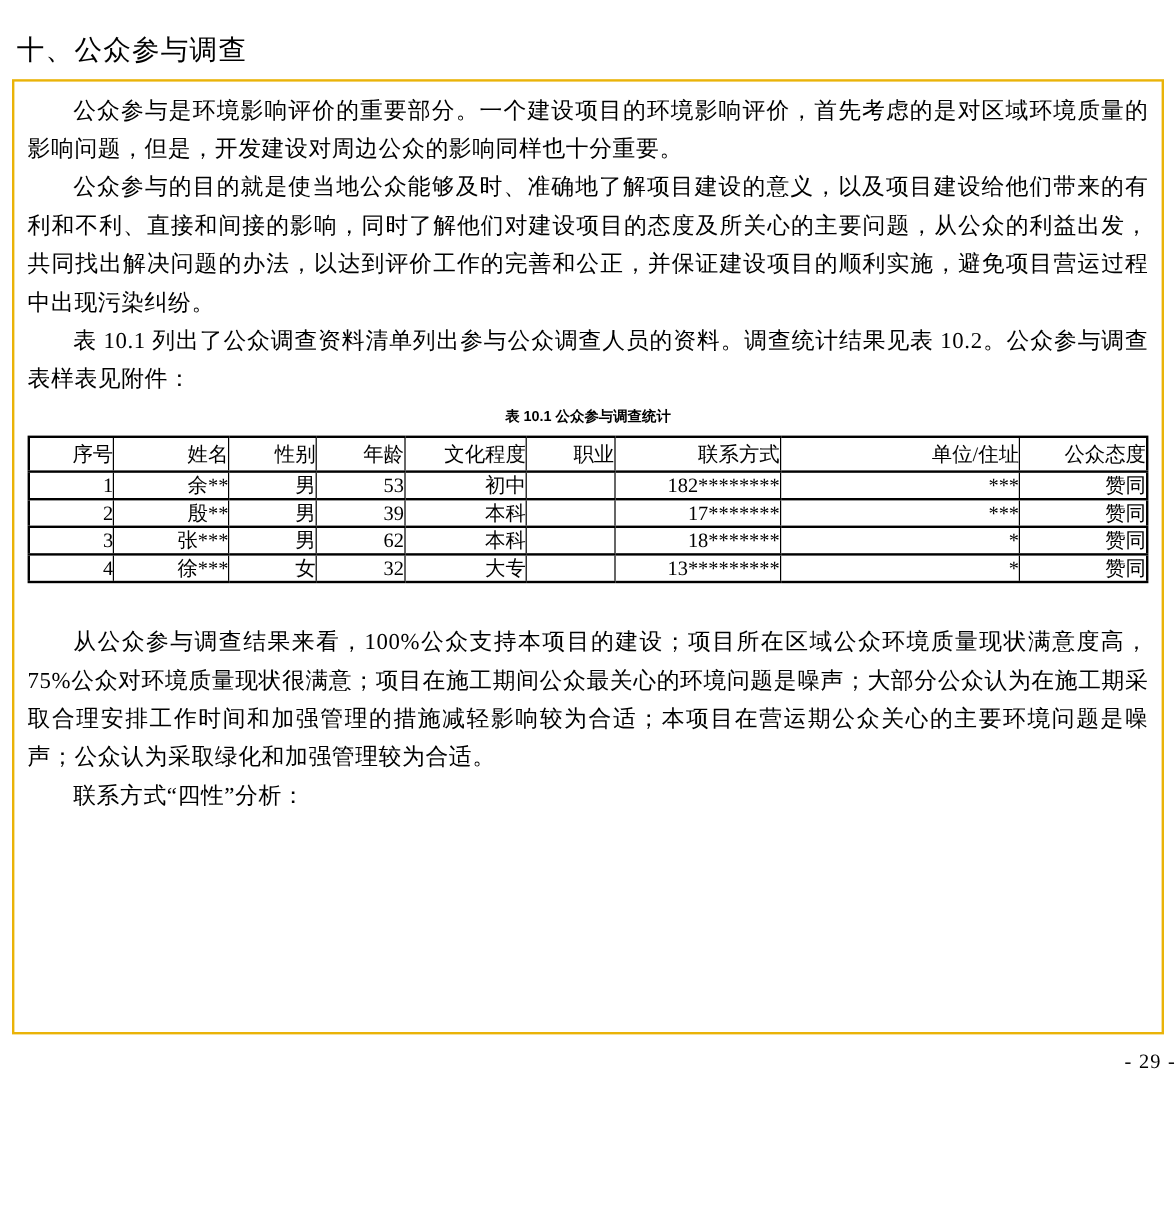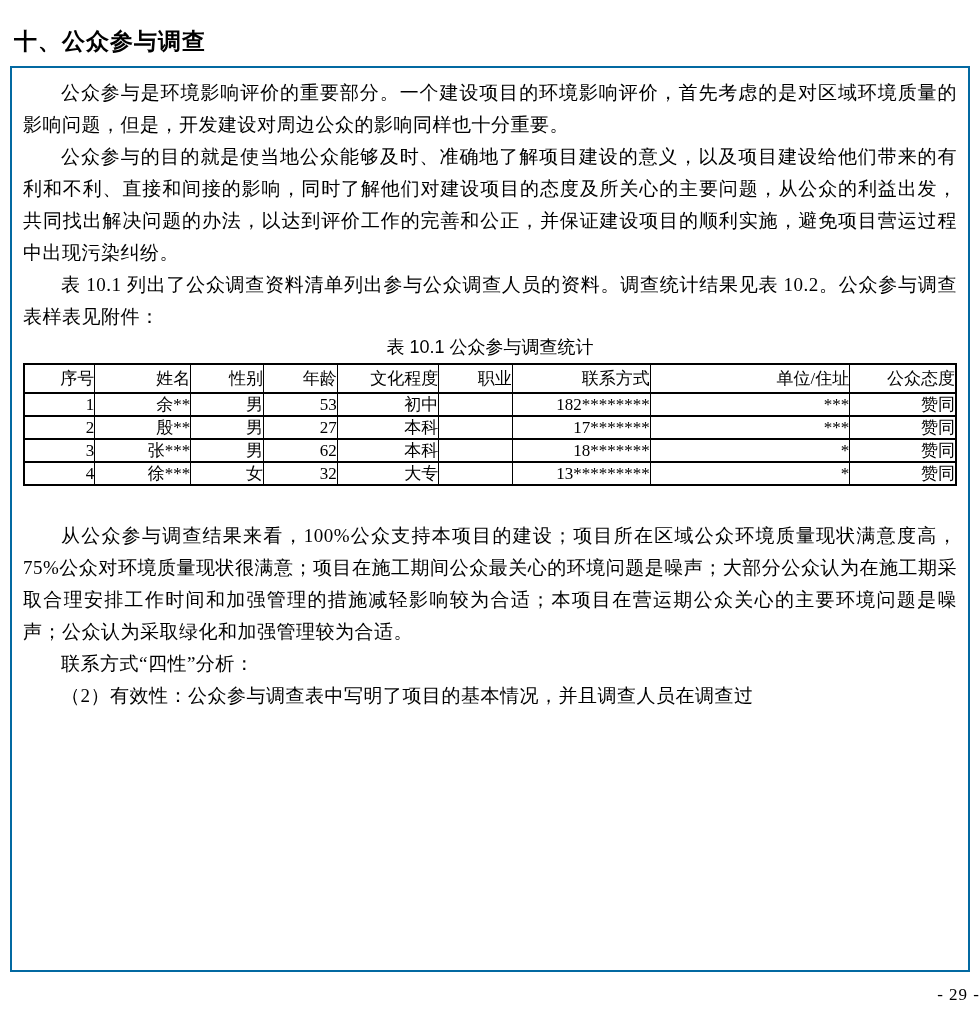--- a/index.html
+++ b/index.html
@@ -5,44 +5,44 @@
   * { margin: 0; padding: 0; box-sizing: border-box; }
   html, body {
     width: 980px; height: 1022px;
     background: #ffffff; color: #000000;
     font-family: "Liberation Serif", "DejaVu Serif", serif;
     overflow: hidden;
   }
   .doc-heading {
     margin: 26px 0 9px 14px;
     font-family: "Liberation Sans", "DejaVu Sans", sans-serif;
-    font-weight: bold;
+    font-weight: normal;
     font-size: 23px;
     letter-spacing: 1px;
   }
   .content-box {
     margin: 0 10px;
-    border: 2px solid #0369a1;
-    height: 906px;
+    border: 2px solid #eab308;
+    height: 796px;
     padding: 9px 11px 0 11px;
     overflow: hidden;
   }
   .para {
     font-size: 19px;
     line-height: 32px;
     text-align: justify;
     text-indent: 2em;
     letter-spacing: 0.5px;
   }
   .gap-top { margin-top: 34px; }
   .table-title {
     text-align: center;
     font-family: "Liberation Sans", "DejaVu Sans", sans-serif;
-    font-weight: normal;
-    font-size: 18px;
+    font-weight: bold;
+    font-size: 12px;
     line-height: 26px;
     margin: 1px 0 3px 0;
   }
   table.survey {
     width: 100%;
     border-collapse: collapse;
     table-layout: fixed;
     border: 2px solid #000;
     font-size: 17px;
   }
@@ -109,21 +109,21 @@
         <td>初中</td>
         <td></td>
         <td>182********</td>
         <td>***</td>
         <td>赞同</td>
       </tr>
       <tr>
         <td>2</td>
         <td>殷**</td>
         <td>男</td>
-        <td>27</td>
+        <td>39</td>
         <td>本科</td>
         <td></td>
         <td>17*******</td>
         <td>***</td>
         <td>赞同</td>
       </tr>
       <tr>
         <td>3</td>
         <td>张***</td>
         <td>男</td>
@@ -143,16 +143,15 @@
         <td></td>
         <td>13*********</td>
         <td>*</td>
         <td>赞同</td>
       </tr>
     </tbody>
   </table>
 
   <p class="para gap-top">从公众参与调查结果来看，100%公众支持本项目的建设；项目所在区域公众环境质量现状满意度高，75%公众对环境质量现状很满意；项目在施工期间公众最关心的环境问题是噪声；大部分公众认为在施工期采取合理安排工作时间和加强管理的措施减轻影响较为合适；本项目在营运期公众关心的主要环境问题是噪声；公众认为采取绿化和加强管理较为合适。</p>
   <p class="para">联系方式“四性”分析：</p>
-  <p class="para">（2）有效性：公众参与调查表中写明了项目的基本情况，并且调查人员在调查过</p>
 </div>
 
 <div class="page-number">- 29 -</div>
 
 </body></html>

